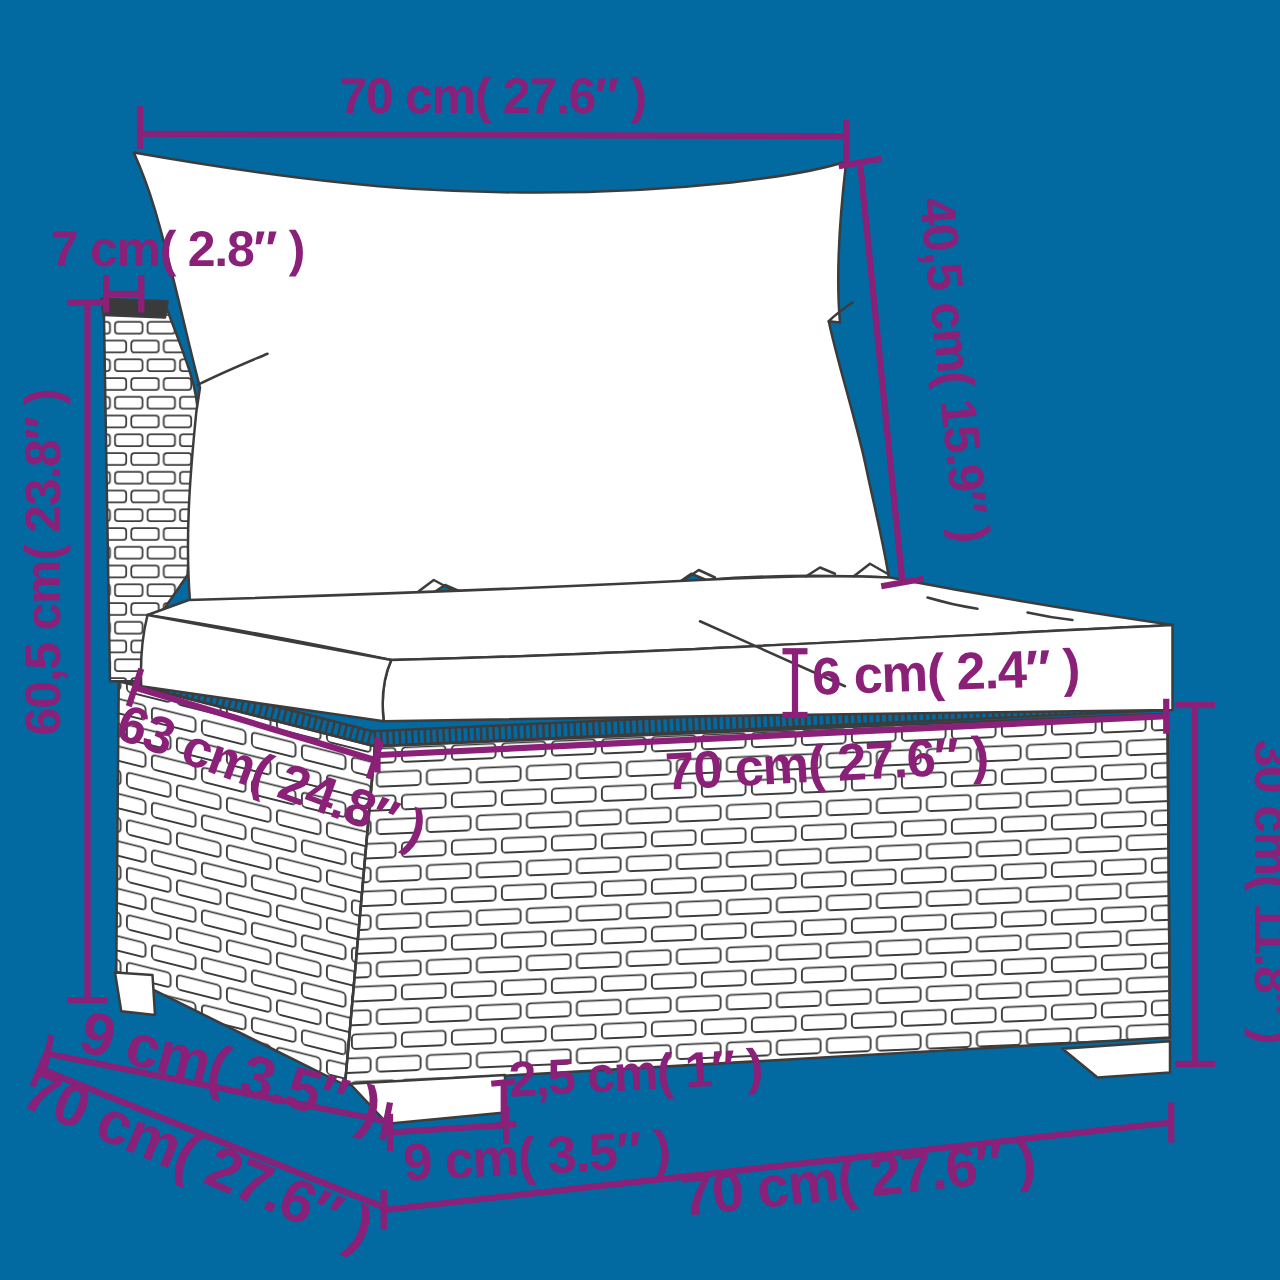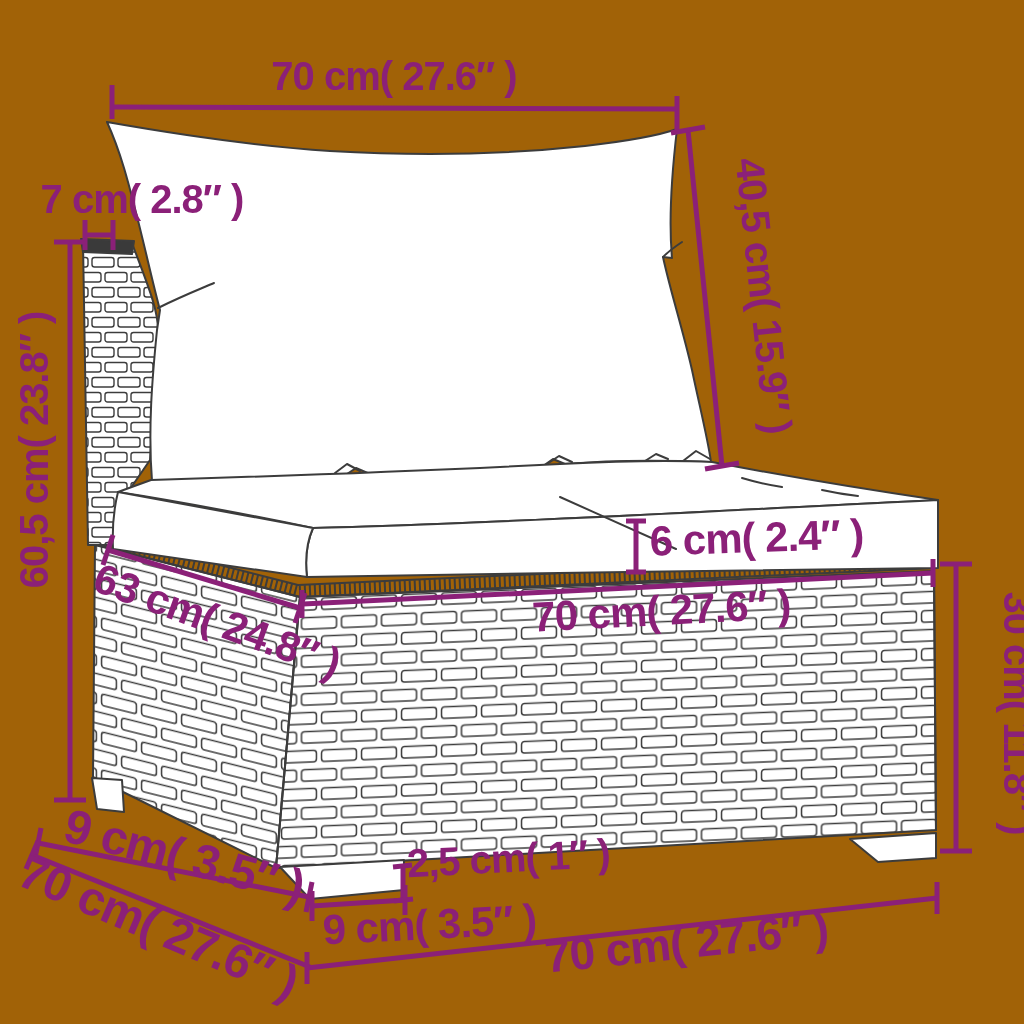--- a/index.html
+++ b/index.html
@@ -1,16 +1,16 @@
 <!DOCTYPE html>
 <html><head>
 <meta charset="utf-8">
 <style>
   html,body{margin:0;padding:0;background:#fff;}
-  .canvas{position:relative;width:1024px;height:1024px;background:#a16207;overflow:hidden;
+  .canvas{position:relative;width:1024px;height:1024px;background:#0369a1;overflow:hidden;
           font-family:"Liberation Sans", sans-serif;}
   svg text{font-family:"Liberation Sans", sans-serif;font-weight:bold;letter-spacing:-1px;}
   .dim  {font-size:40px;}
   .dim-md{font-size:42px;}
   .dim-lg{font-size:46px;}
   .dim-xl{font-size:48px;}
 </style>
 </head>
 <body>
 

